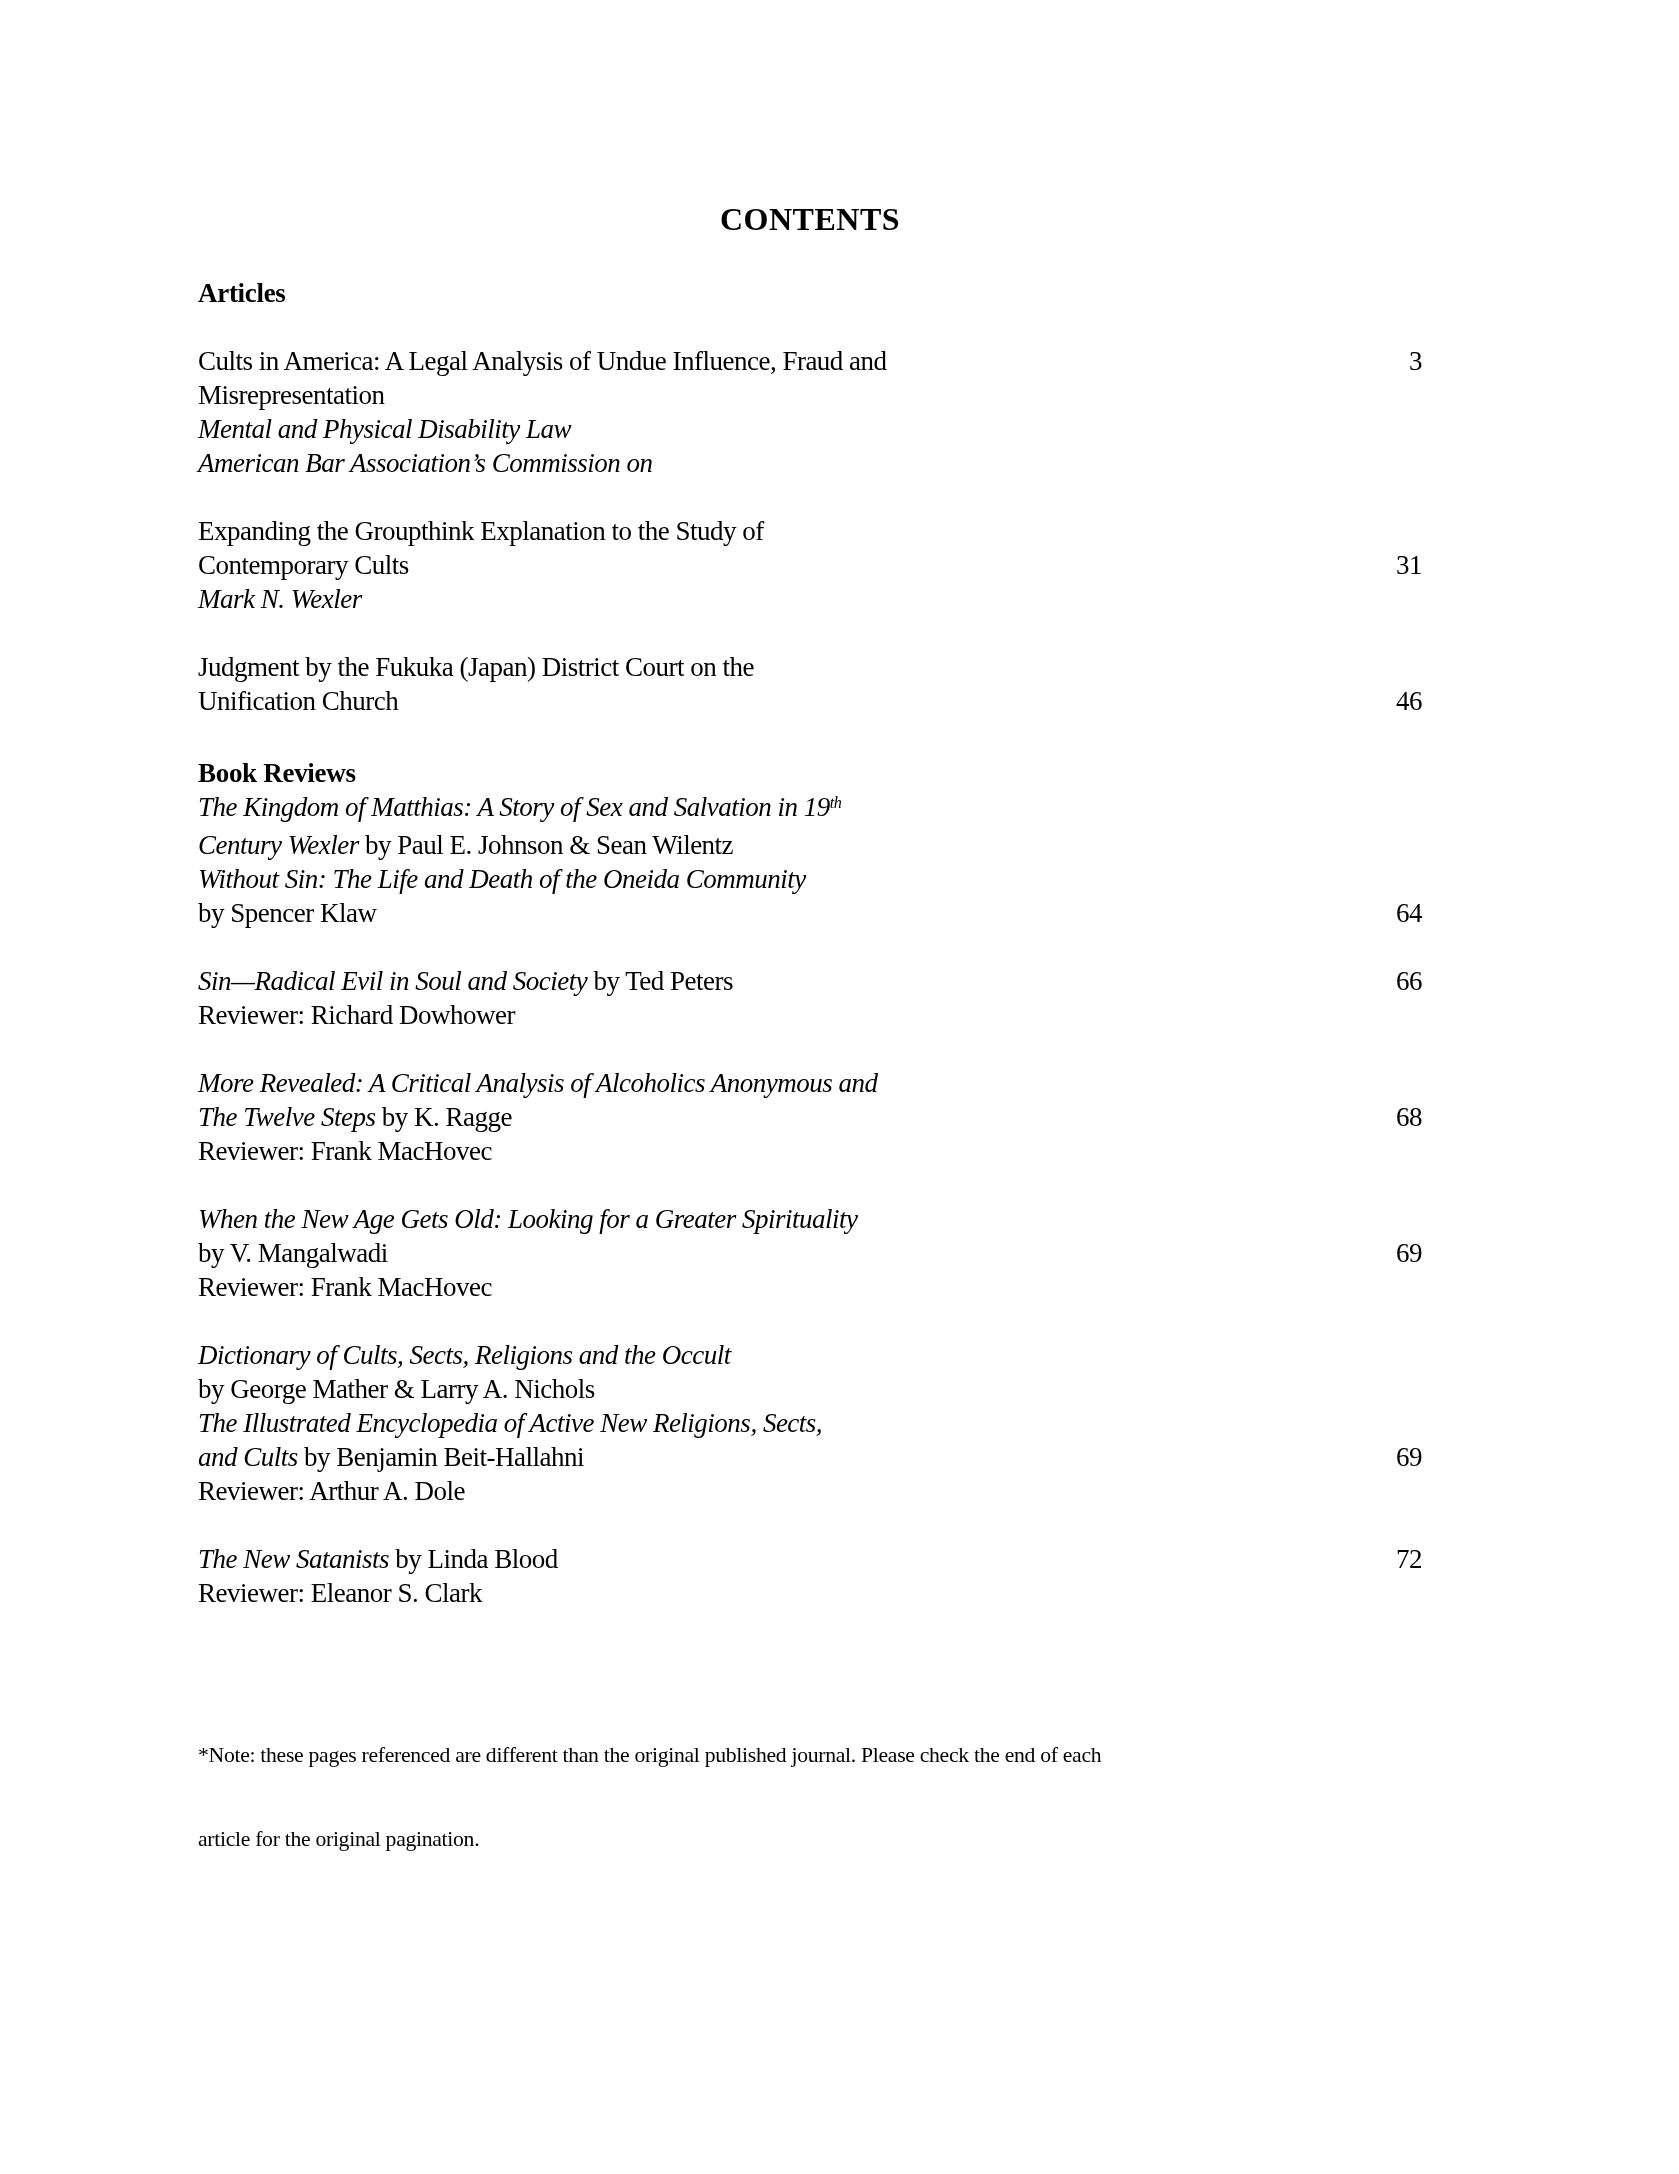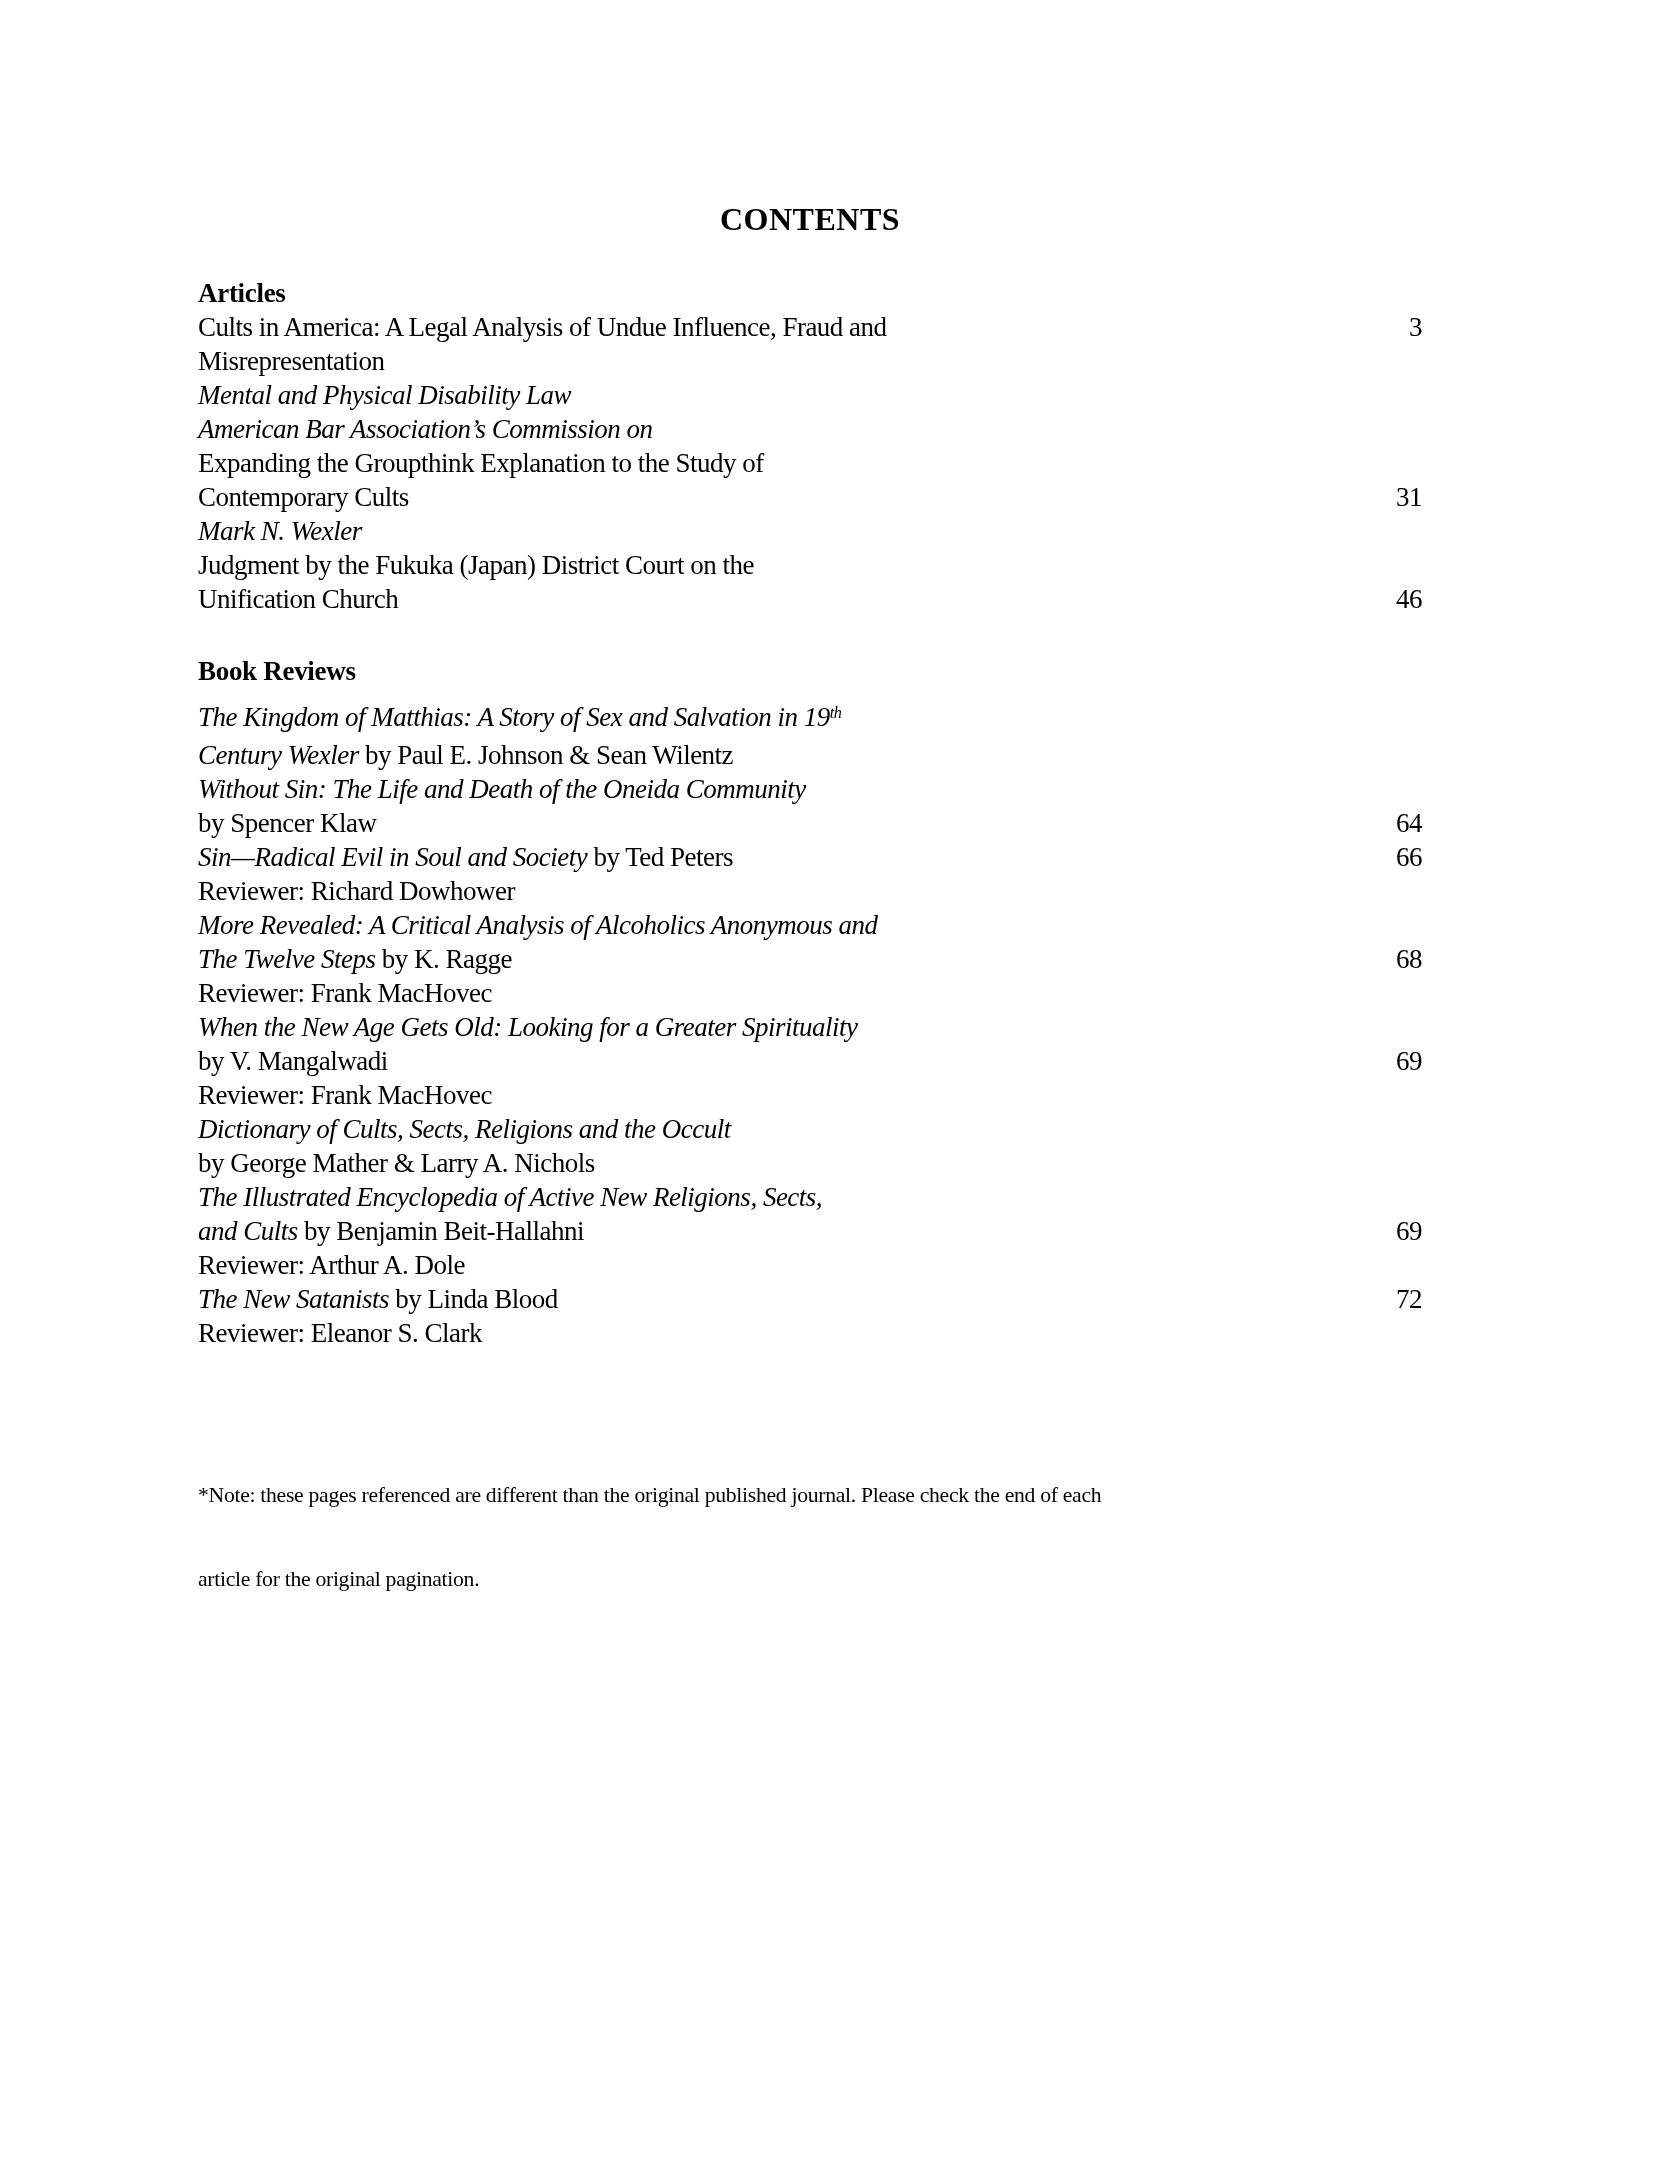--- a/index.html
+++ b/index.html
@@ -30,22 +30,22 @@
     text-align: center;
     letter-spacing: 0.5px;
   }
   .section-heading {
     margin-top: 38px;
     font-size: 27px;
     line-height: 34px;
     font-weight: bold;
     letter-spacing: -0.3px;
   }
-  .entry { }
-  .entry.tight { margin-top: 12px; }
+  .entry { margin-top: 34px; }
+  .entry.tight { margin-top: 0; }
   .line {
     display: flex;
     justify-content: space-between;
     align-items: baseline;
     font-size: 27px;
     line-height: 34px;
     letter-spacing: -0.5px;
     white-space: pre;
   }
   .line .txt { flex: 0 1 auto; }

